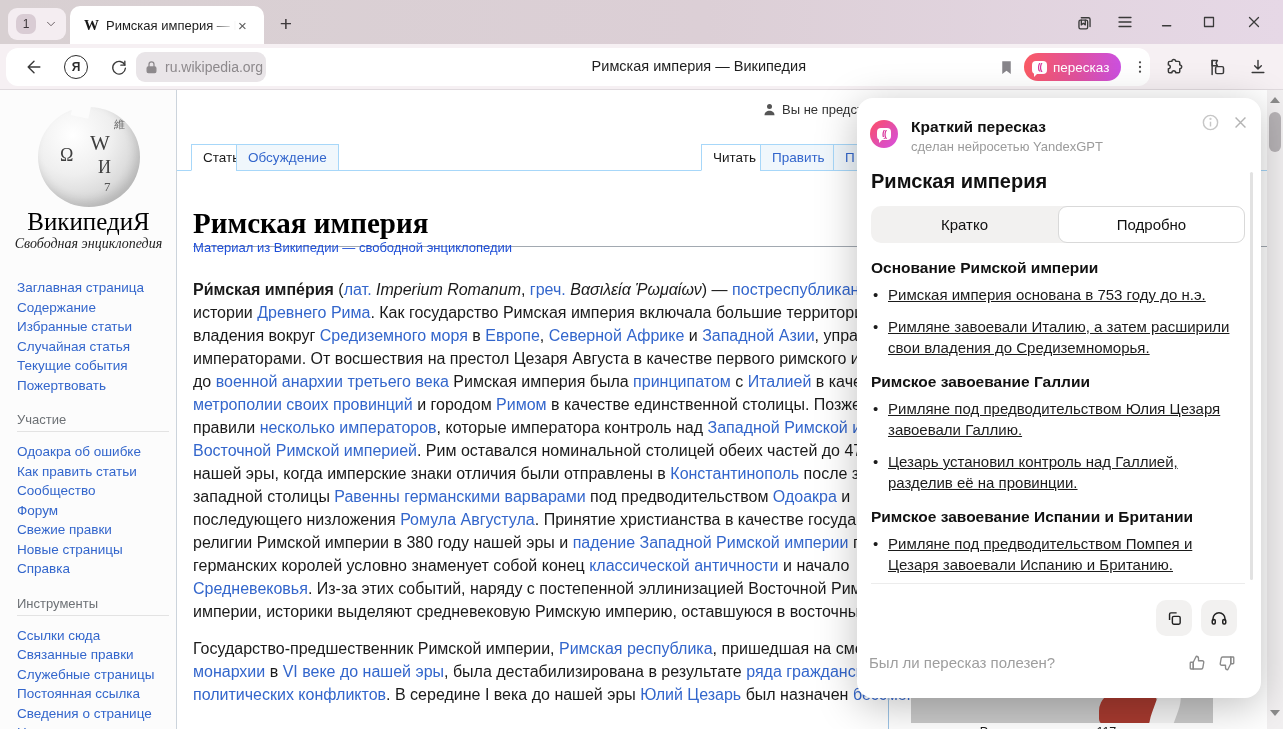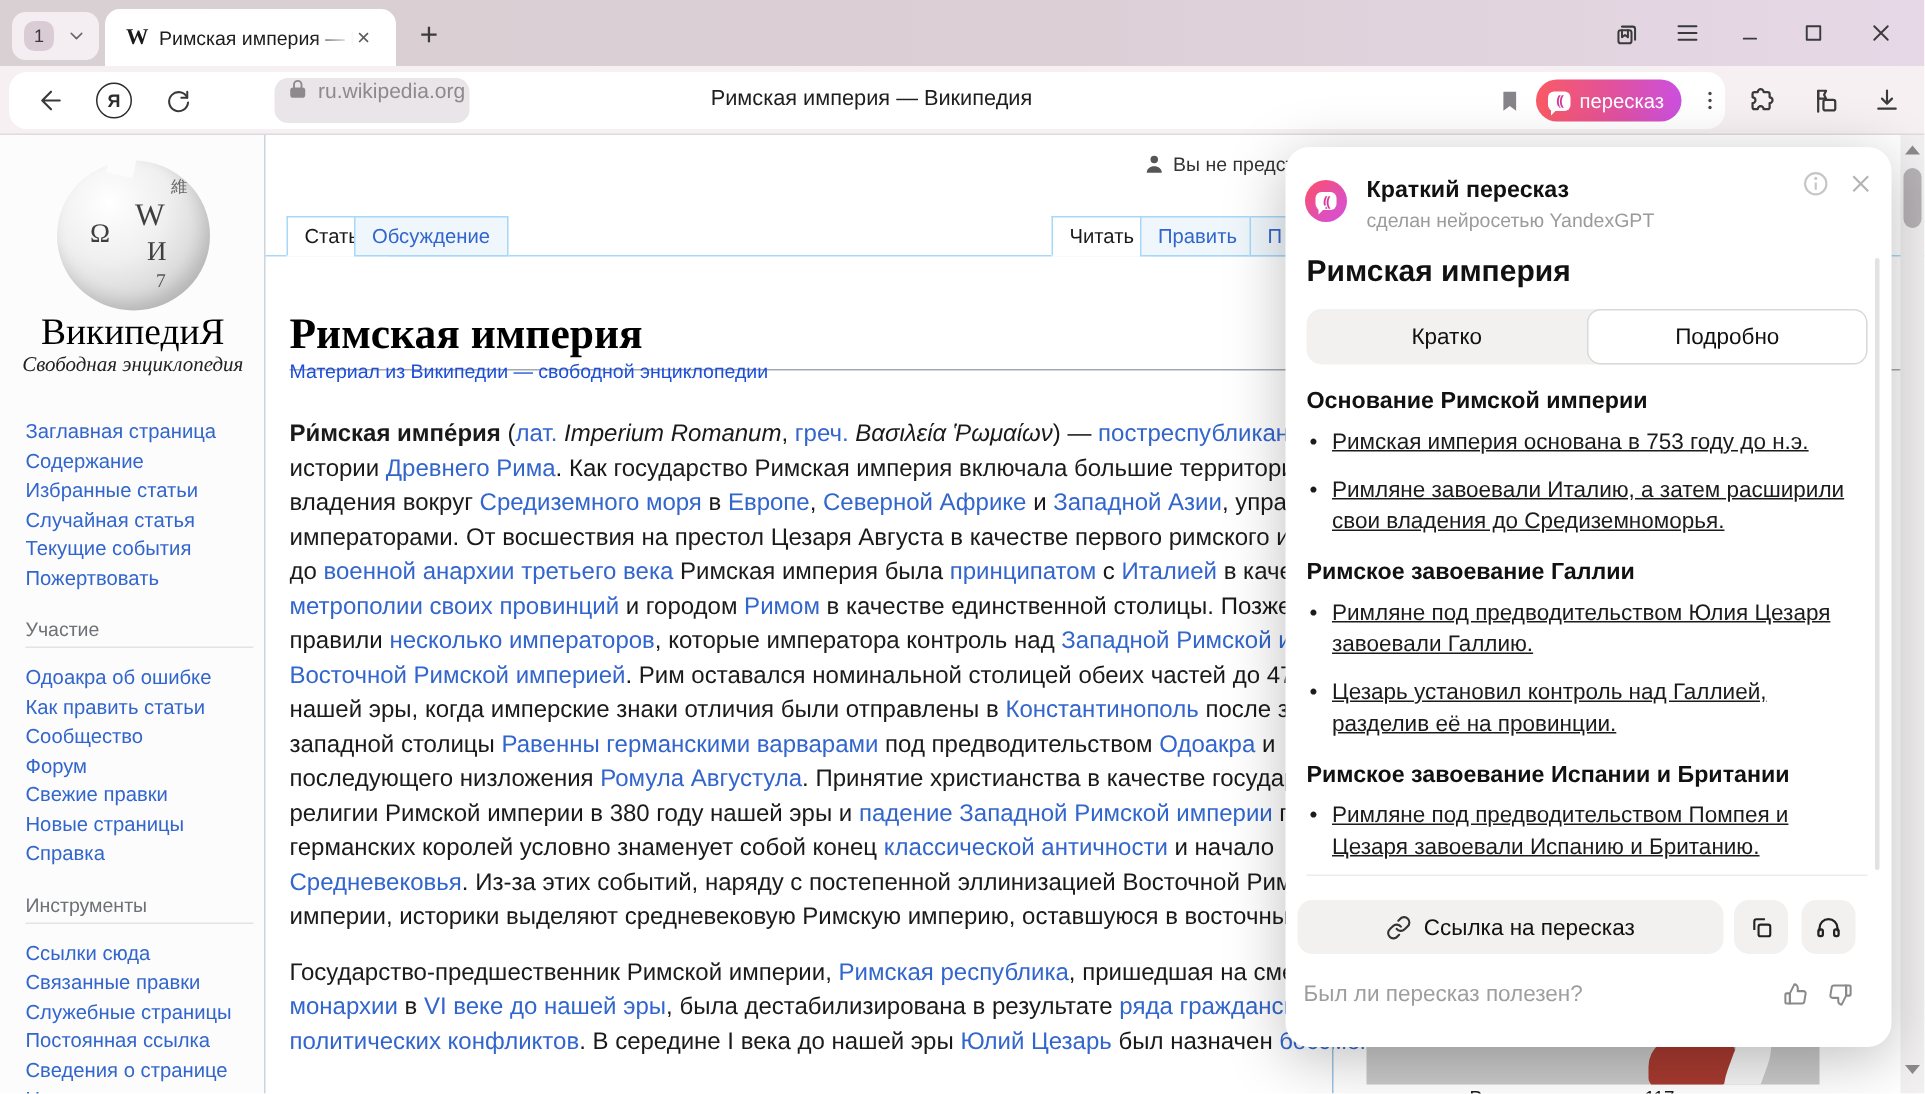--- a/index.html
+++ b/index.html
@@ -17,23 +17,23 @@
   .tabtitle{font-size:13px;color:#1c1c1c;white-space:nowrap;overflow:hidden;width:130px;-webkit-mask-image:linear-gradient(90deg,#000 80%,transparent);mask-image:linear-gradient(90deg,#000 80%,transparent);}
   .tabclose{color:#5d5d5d;font-size:15px;margin-left:2px;cursor:pointer;}
   .newtab{position:absolute;left:272px;top:10px;width:28px;height:28px;font-size:21px;color:#3e3a3c;display:flex;align-items:center;justify-content:center;cursor:pointer;}
   .winbtn{position:absolute;top:10px;width:24px;height:24px;display:flex;align-items:center;justify-content:center;cursor:pointer;}
 
   
   #toolbar{position:absolute;left:0;top:44px;width:1283px;height:46px;background:#f6f0f3;border-bottom:1px solid #e0dade;box-sizing:border-box;}
   .omnibar{position:absolute;left:6px;top:4px;width:1144px;height:38px;background:#fff;border-radius:12px;}
   .tbic{position:absolute;top:7px;width:24px;height:24px;display:flex;align-items:center;justify-content:center;cursor:pointer;}
   .yac{width:22px;height:22px;border:1.6px solid #2c2c2c;border-radius:50%;display:flex;align-items:center;justify-content:center;font-size:12px;font-weight:bold;color:#2c2c2c;}
-  .urlchip{position:absolute;left:130px;top:4px;height:30px;background:#e9e5e8;border-radius:9px;display:flex;align-items:flex-start;padding:0 3px 0 8px;cursor:text;margin-left:47px;}
+  .urlchip{position:absolute;left:130px;top:4px;height:30px;background:#e9e5e8;border-radius:9px;display:flex;align-items:center;padding:0 3px 0 8px;cursor:text;}
   .urltext{font-size:14px;color:#8d898c;margin-left:6px;}
-  .pagetitle{position:absolute;left:350px;top:10px;width:450px;text-align:center;font-size:14.5px;color:#1e1e1e;white-space:nowrap;}
+  .pagetitle{position:absolute;left:350px;top:10px;width:450px;text-align:right;font-size:14.5px;color:#1e1e1e;white-space:nowrap;}
   .retell{position:absolute;left:1018px;top:5px;height:28px;padding:0 12px 0 8px;border-radius:14px;background:linear-gradient(90deg,#fa5a64,#e0519f 55%,#cb50e0);display:flex;align-items:center;gap:6px;cursor:pointer;}
   .retell-label{color:#fff;font-size:13.5px;}
   .bubble{width:15px;height:13px;background:#fff;border-radius:4px;position:relative;display:flex;align-items:center;justify-content:center;}
   .bubble:after{content:"";position:absolute;left:2px;bottom:-3px;border:3px solid transparent;border-top-color:#fff;border-left-color:#fff;}
   .bubble span{color:#d8359b;font-size:9px;font-weight:bold;letter-spacing:-1px;line-height:1;}
 
   
   #page{position:absolute;left:0;top:90px;width:1283px;height:639px;background:#fff;}
   #sidebar{position:absolute;left:0;top:0;width:177px;height:639px;border-right:1px solid #ccd4dc;box-sizing:border-box;background:#fcfcfc;}
   .globe{position:absolute;left:38px;top:17px;width:102px;height:100px;border-radius:50%;background:radial-gradient(circle at 34% 28%,#ffffff 0%,#efefef 40%,#d2d2d2 75%,#bdbdbd 100%);box-shadow:inset -4px -6px 10px rgba(0,0,0,.12);}
@@ -342,27 +342,20 @@
           <li>Римляне под предводительством Юлия Цезаря завоевали Галлию.</li>
           <li>Цезарь установил контроль над Галлией, разделив её на провинции.</li>
         </ul>
         <h3>Римское завоевание Испании и Британии</h3>
         <ul>
           <li>Римляне под предводительством Помпея и Цезаря завоевали Испанию и Британию.</li>
         </ul>
       </div>
     <div class="pscroll"></div>
     <div class="pdivider"></div>
-    <div class="linkbtn">
-      <svg width="17" height="17" viewBox="0 0 24 24" style="stroke:#333;stroke-width:2;fill:none;stroke-linecap:round">
-          <path d="M10 13a5 5 0 0 0 7.5.5l2.5-2.5a5 5 0 1 0-7-7l-1.4 1.4"></path>
-          <path d="M14 11a5 5 0 0 0-7.5-.5L4 13a5 5 0 1 0 7 7l1.4-1.4"></path>
-        </svg>
-      <span>Ссылка на пересказ</span>
-    </div>
     <div class="sqbtn" style="left:299px">
       <svg width="17" height="17" viewBox="0 0 24 24" style="stroke:#222;stroke-width:2;fill:none;stroke-linejoin:round">
           <rect x="9" y="9" width="11" height="11" rx="2"></rect>
           <path d="M5 14V6a2 2 0 0 1 2-2h8"></path>
         </svg>
     </div>
     <div class="sqbtn" style="left:344px">
       <svg width="18" height="18" viewBox="0 0 24 24" style="stroke:#222;stroke-width:2;fill:none;stroke-linecap:round">
           <path d="M4 15v-2a8 8 0 0 1 16 0v2"></path>
           <rect x="3" y="14" width="4" height="6" rx="1.6"></rect>

